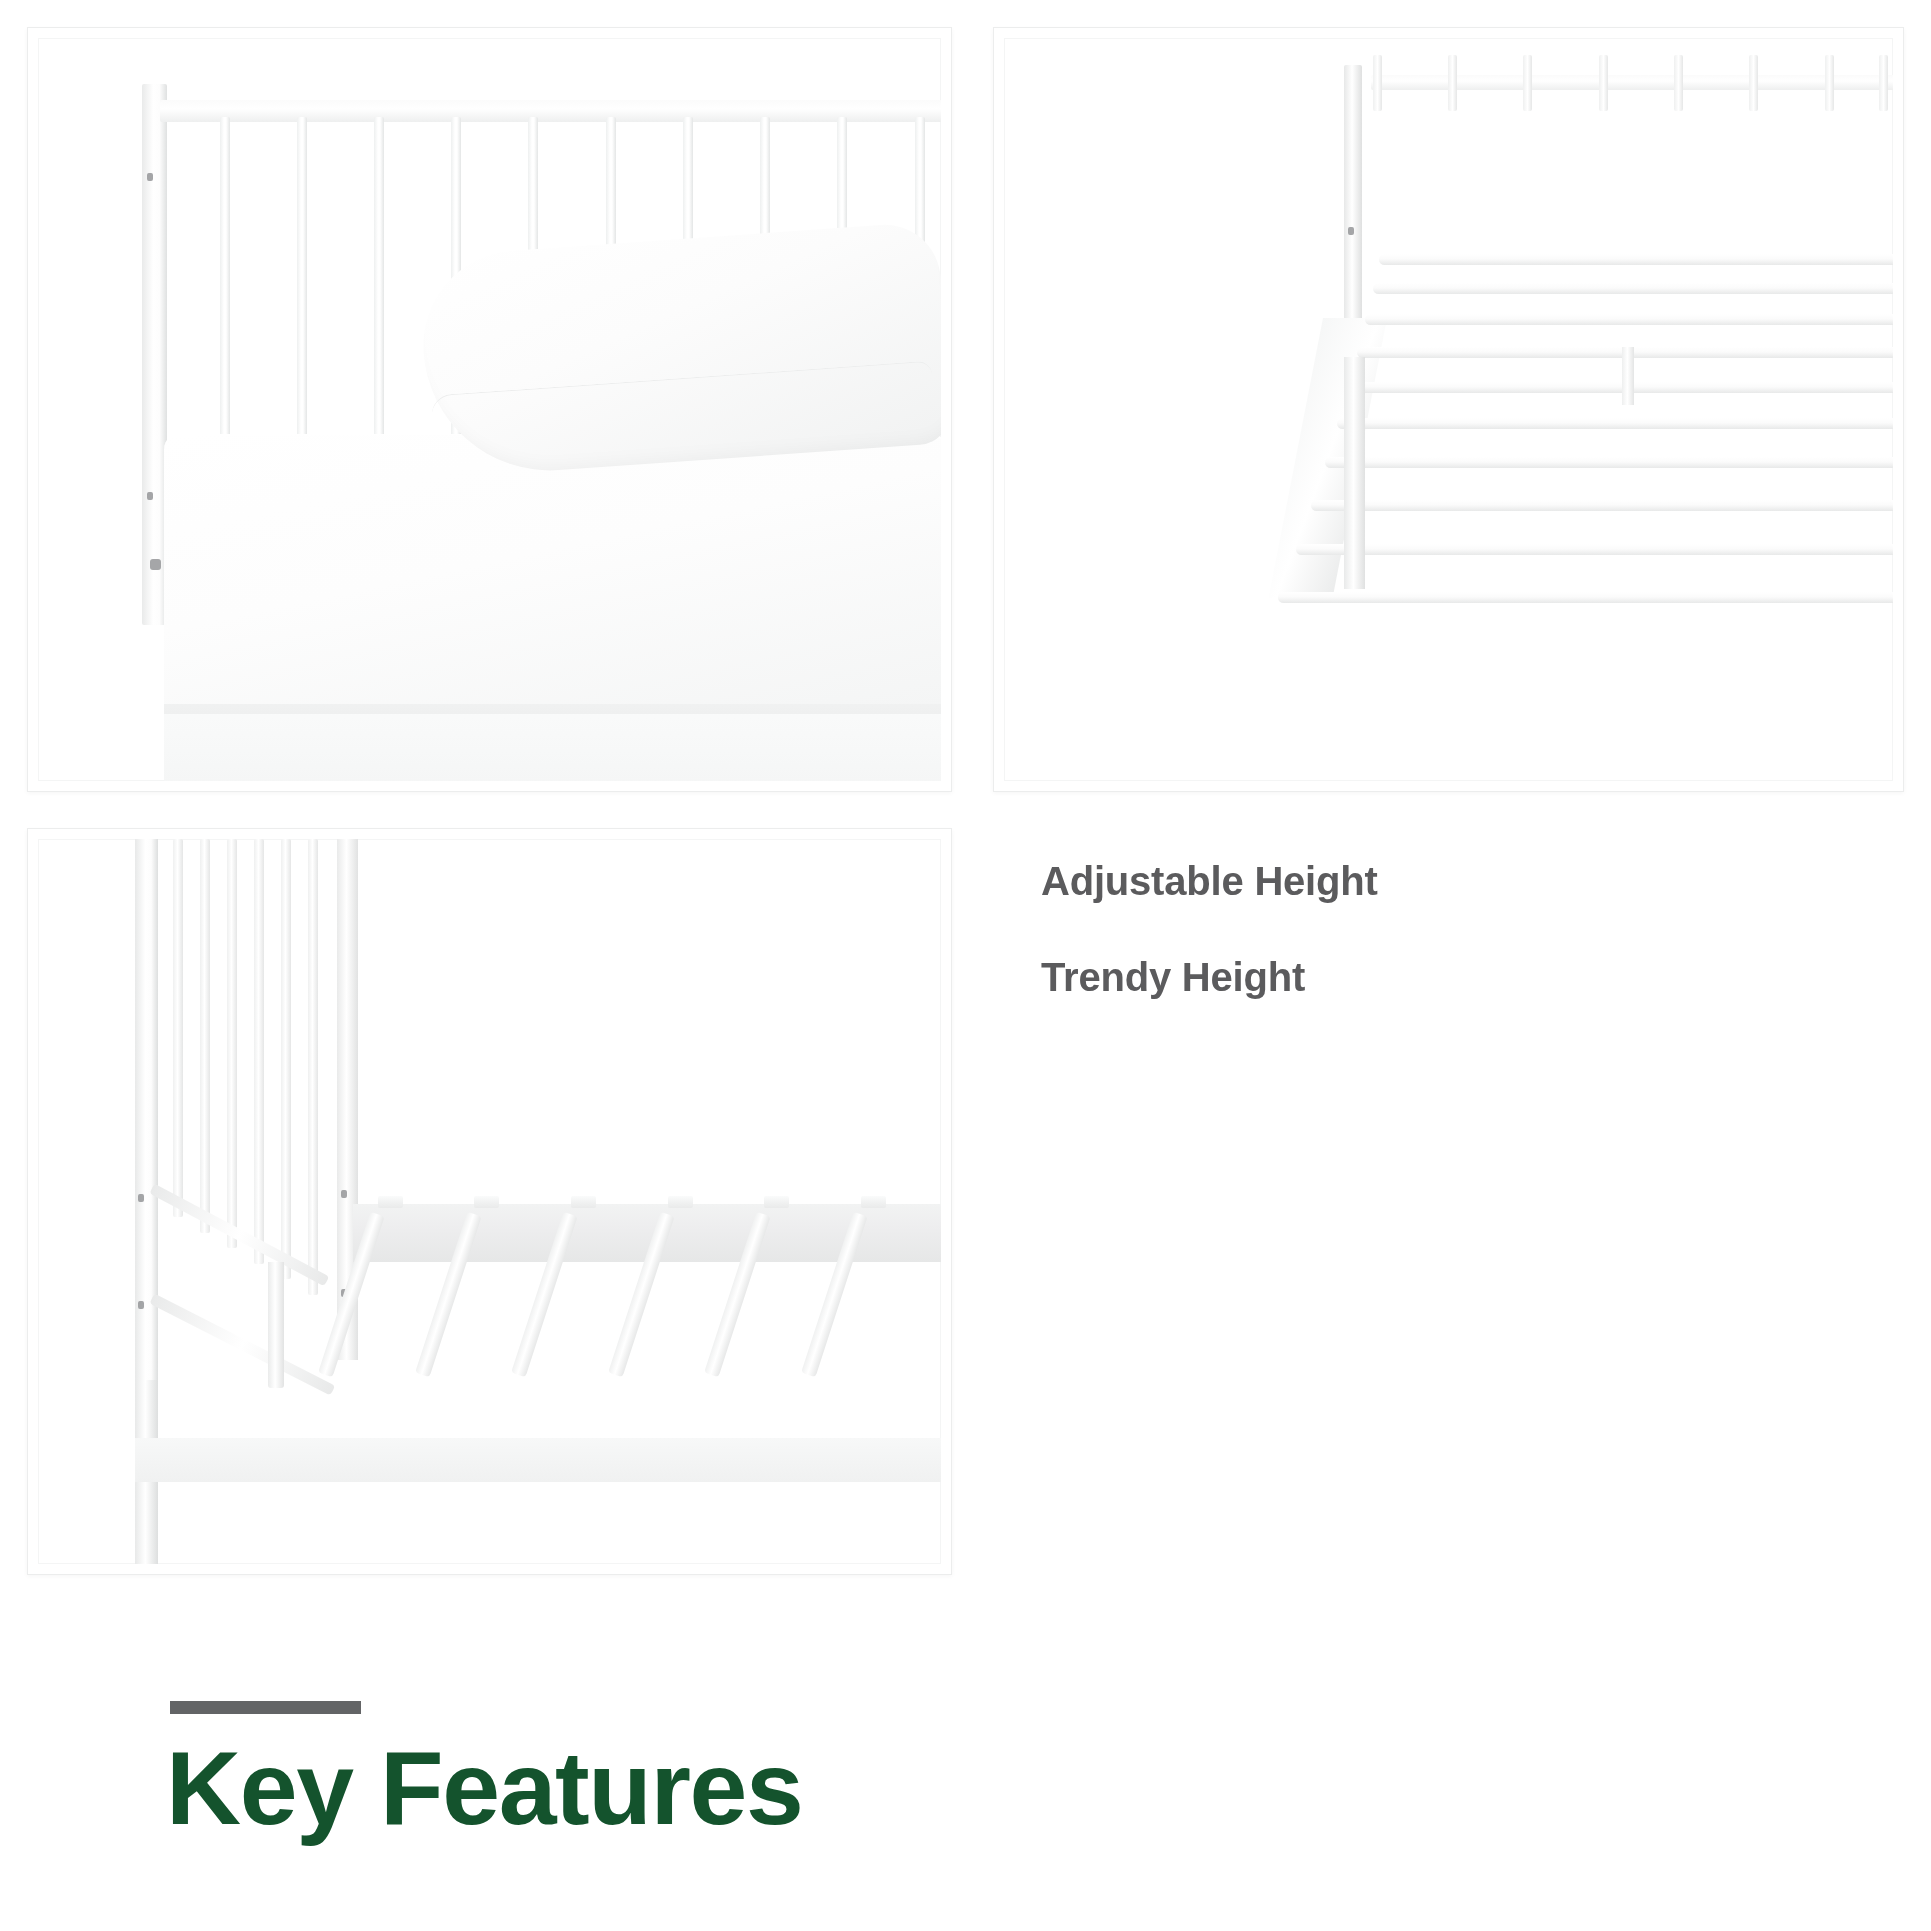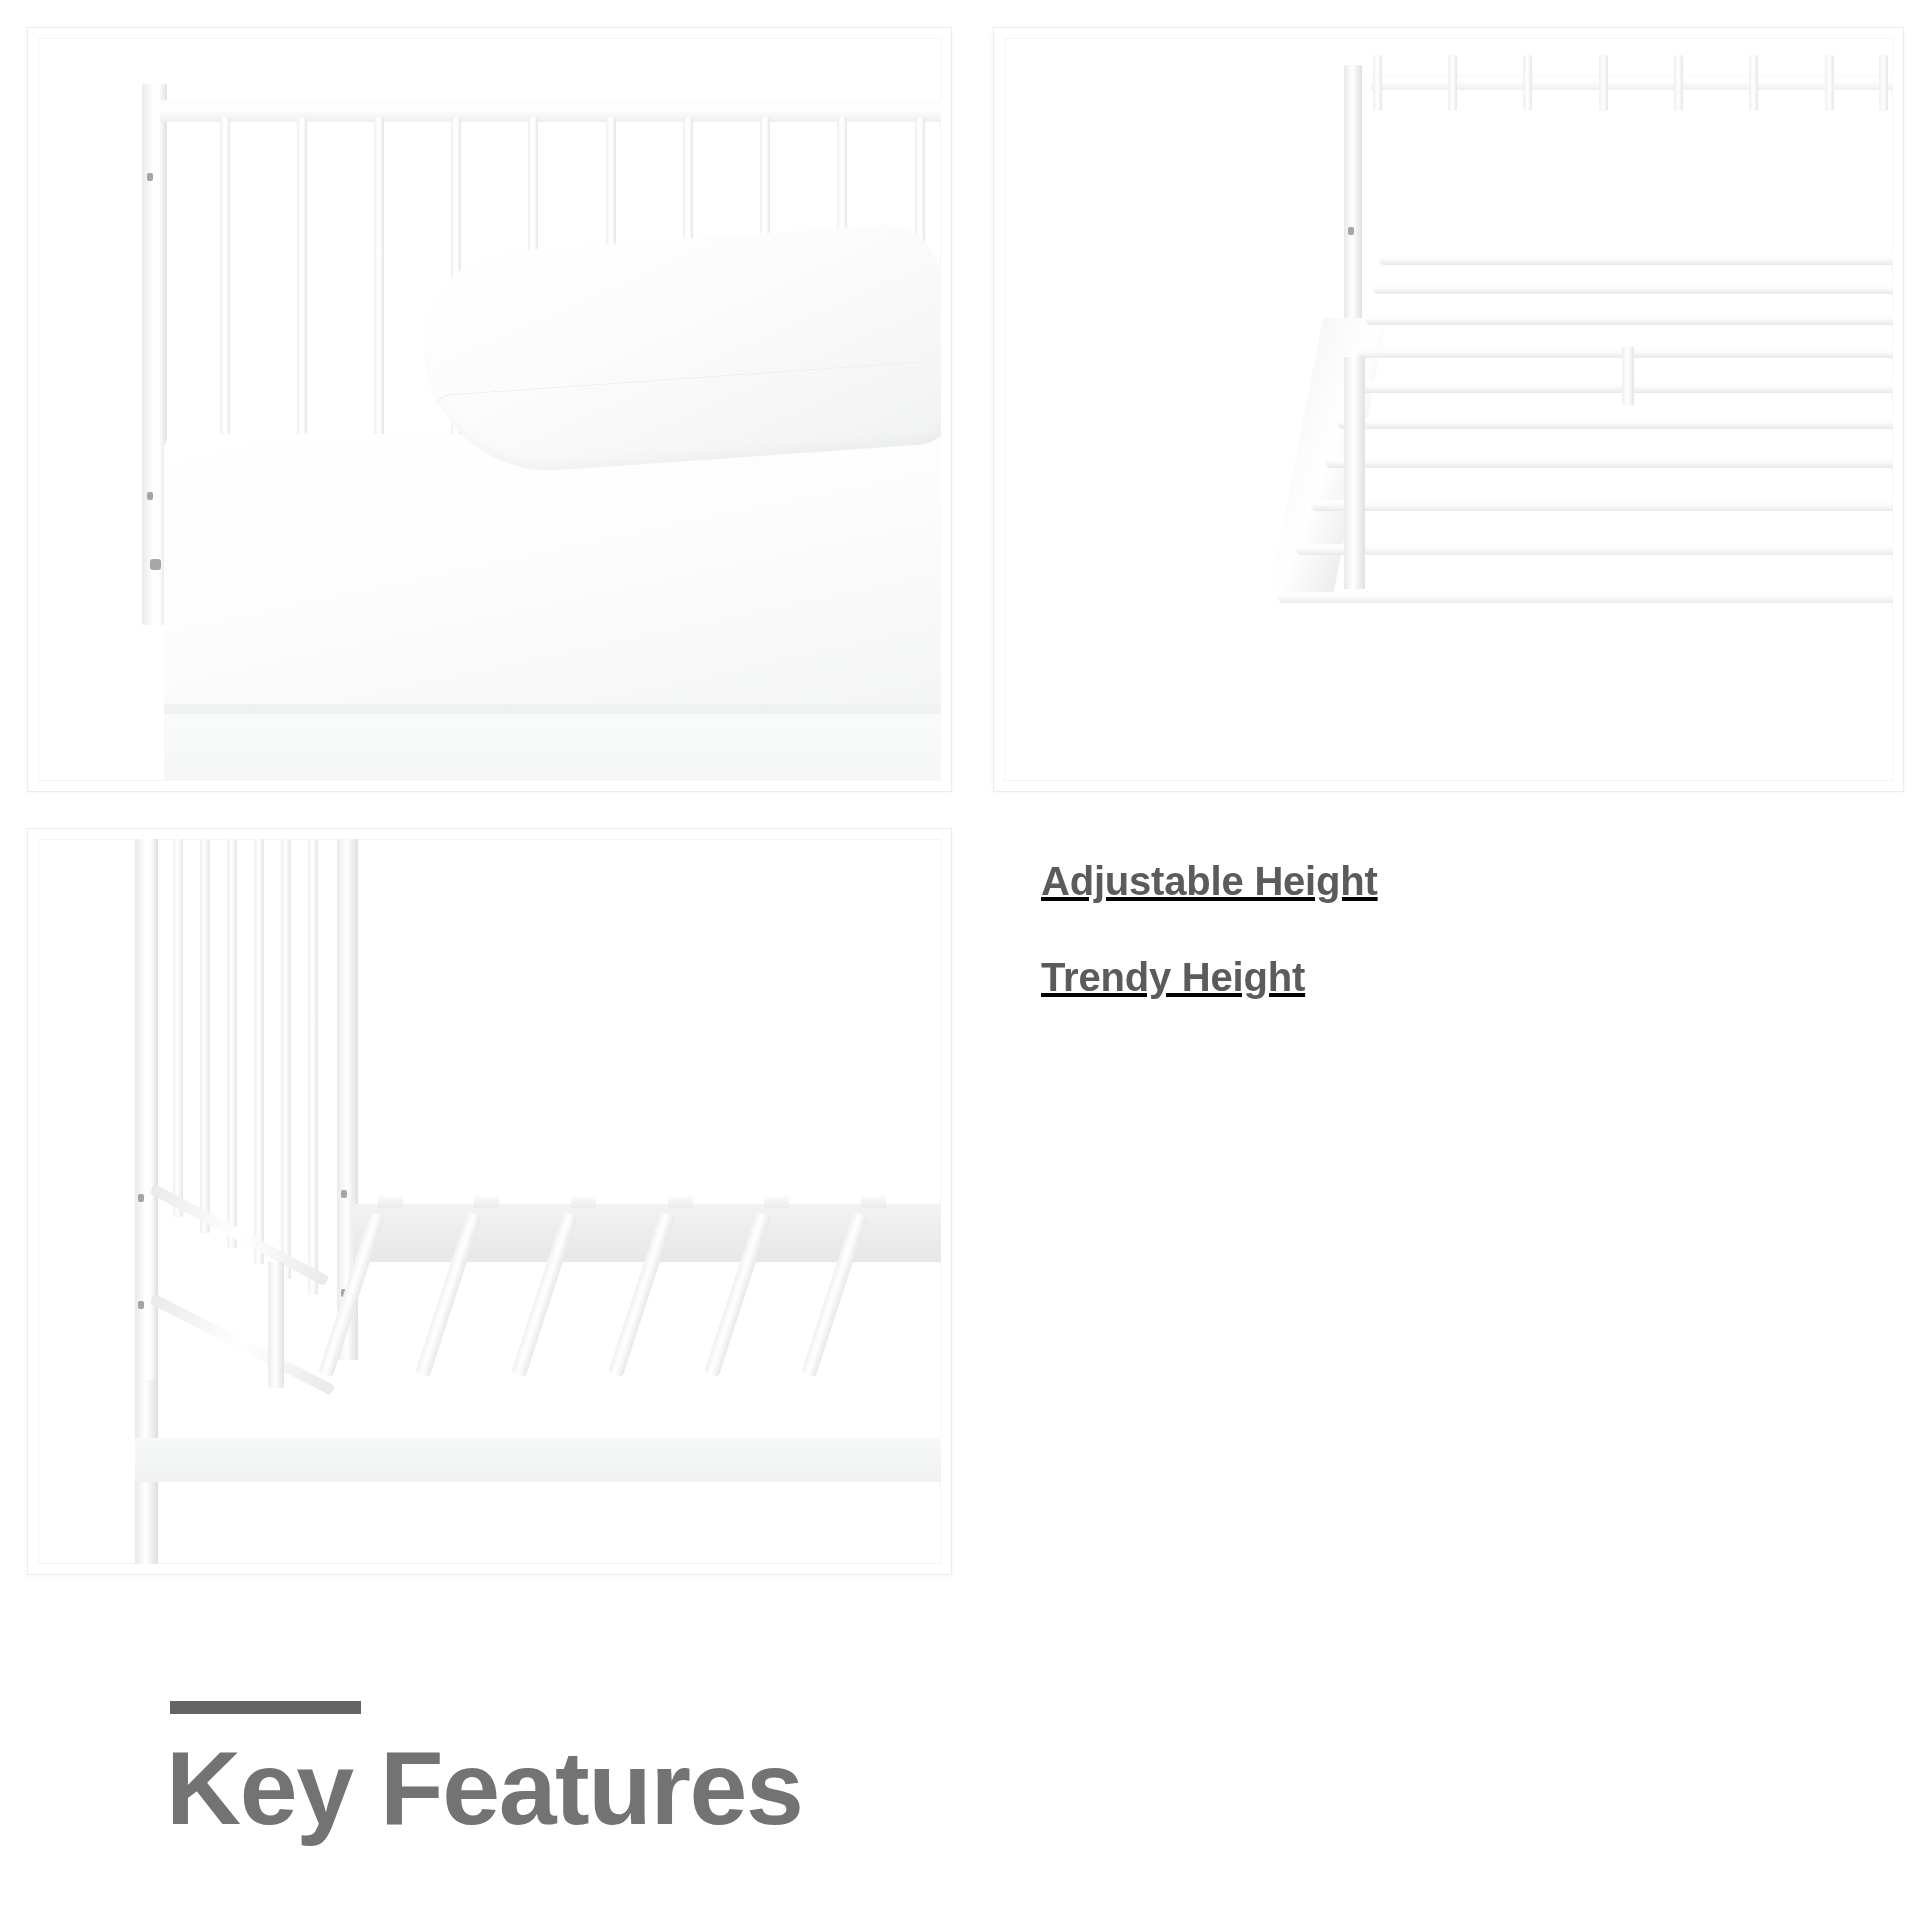--- a/index.html
+++ b/index.html
@@ -189,21 +189,20 @@
     position:absolute; left: 97px; top: 541px; width: 23px; height: 193px;
     background: linear-gradient(90deg,#e8e9e9,#ffffff 45%,#dddfdf 100%);
   }
 
   
   #features {
     position: absolute;
     left: 1041px;
     top: 859px;
     width: 850px;
-    text-decoration: underline;
   }
   .feature-block { margin-bottom: 52px; }
   .feature-title {
     font-size: 40px;
     font-weight: 700;
     color: #5b5b5d;
     letter-spacing: -0.2px;
     margin: 0 0 13.5px 0;
     line-height: 1.1;
   }
@@ -224,21 +223,21 @@
     width: 191px;
     height: 12.6px;
     background: #636466;
   }
   #key-title {
     position: absolute;
     left: 166px;
     top: 1736px;
     font-size: 104px;
     font-weight: 700;
-    color: #737373;
+    color: #14532d;
     letter-spacing: -1.4px;
     line-height: 1;
     margin: 0;
   }
 </style>
 </head>
 <body>
 
 <div class="panel" id="panel-headboard">
   <div class="panel-inner">

